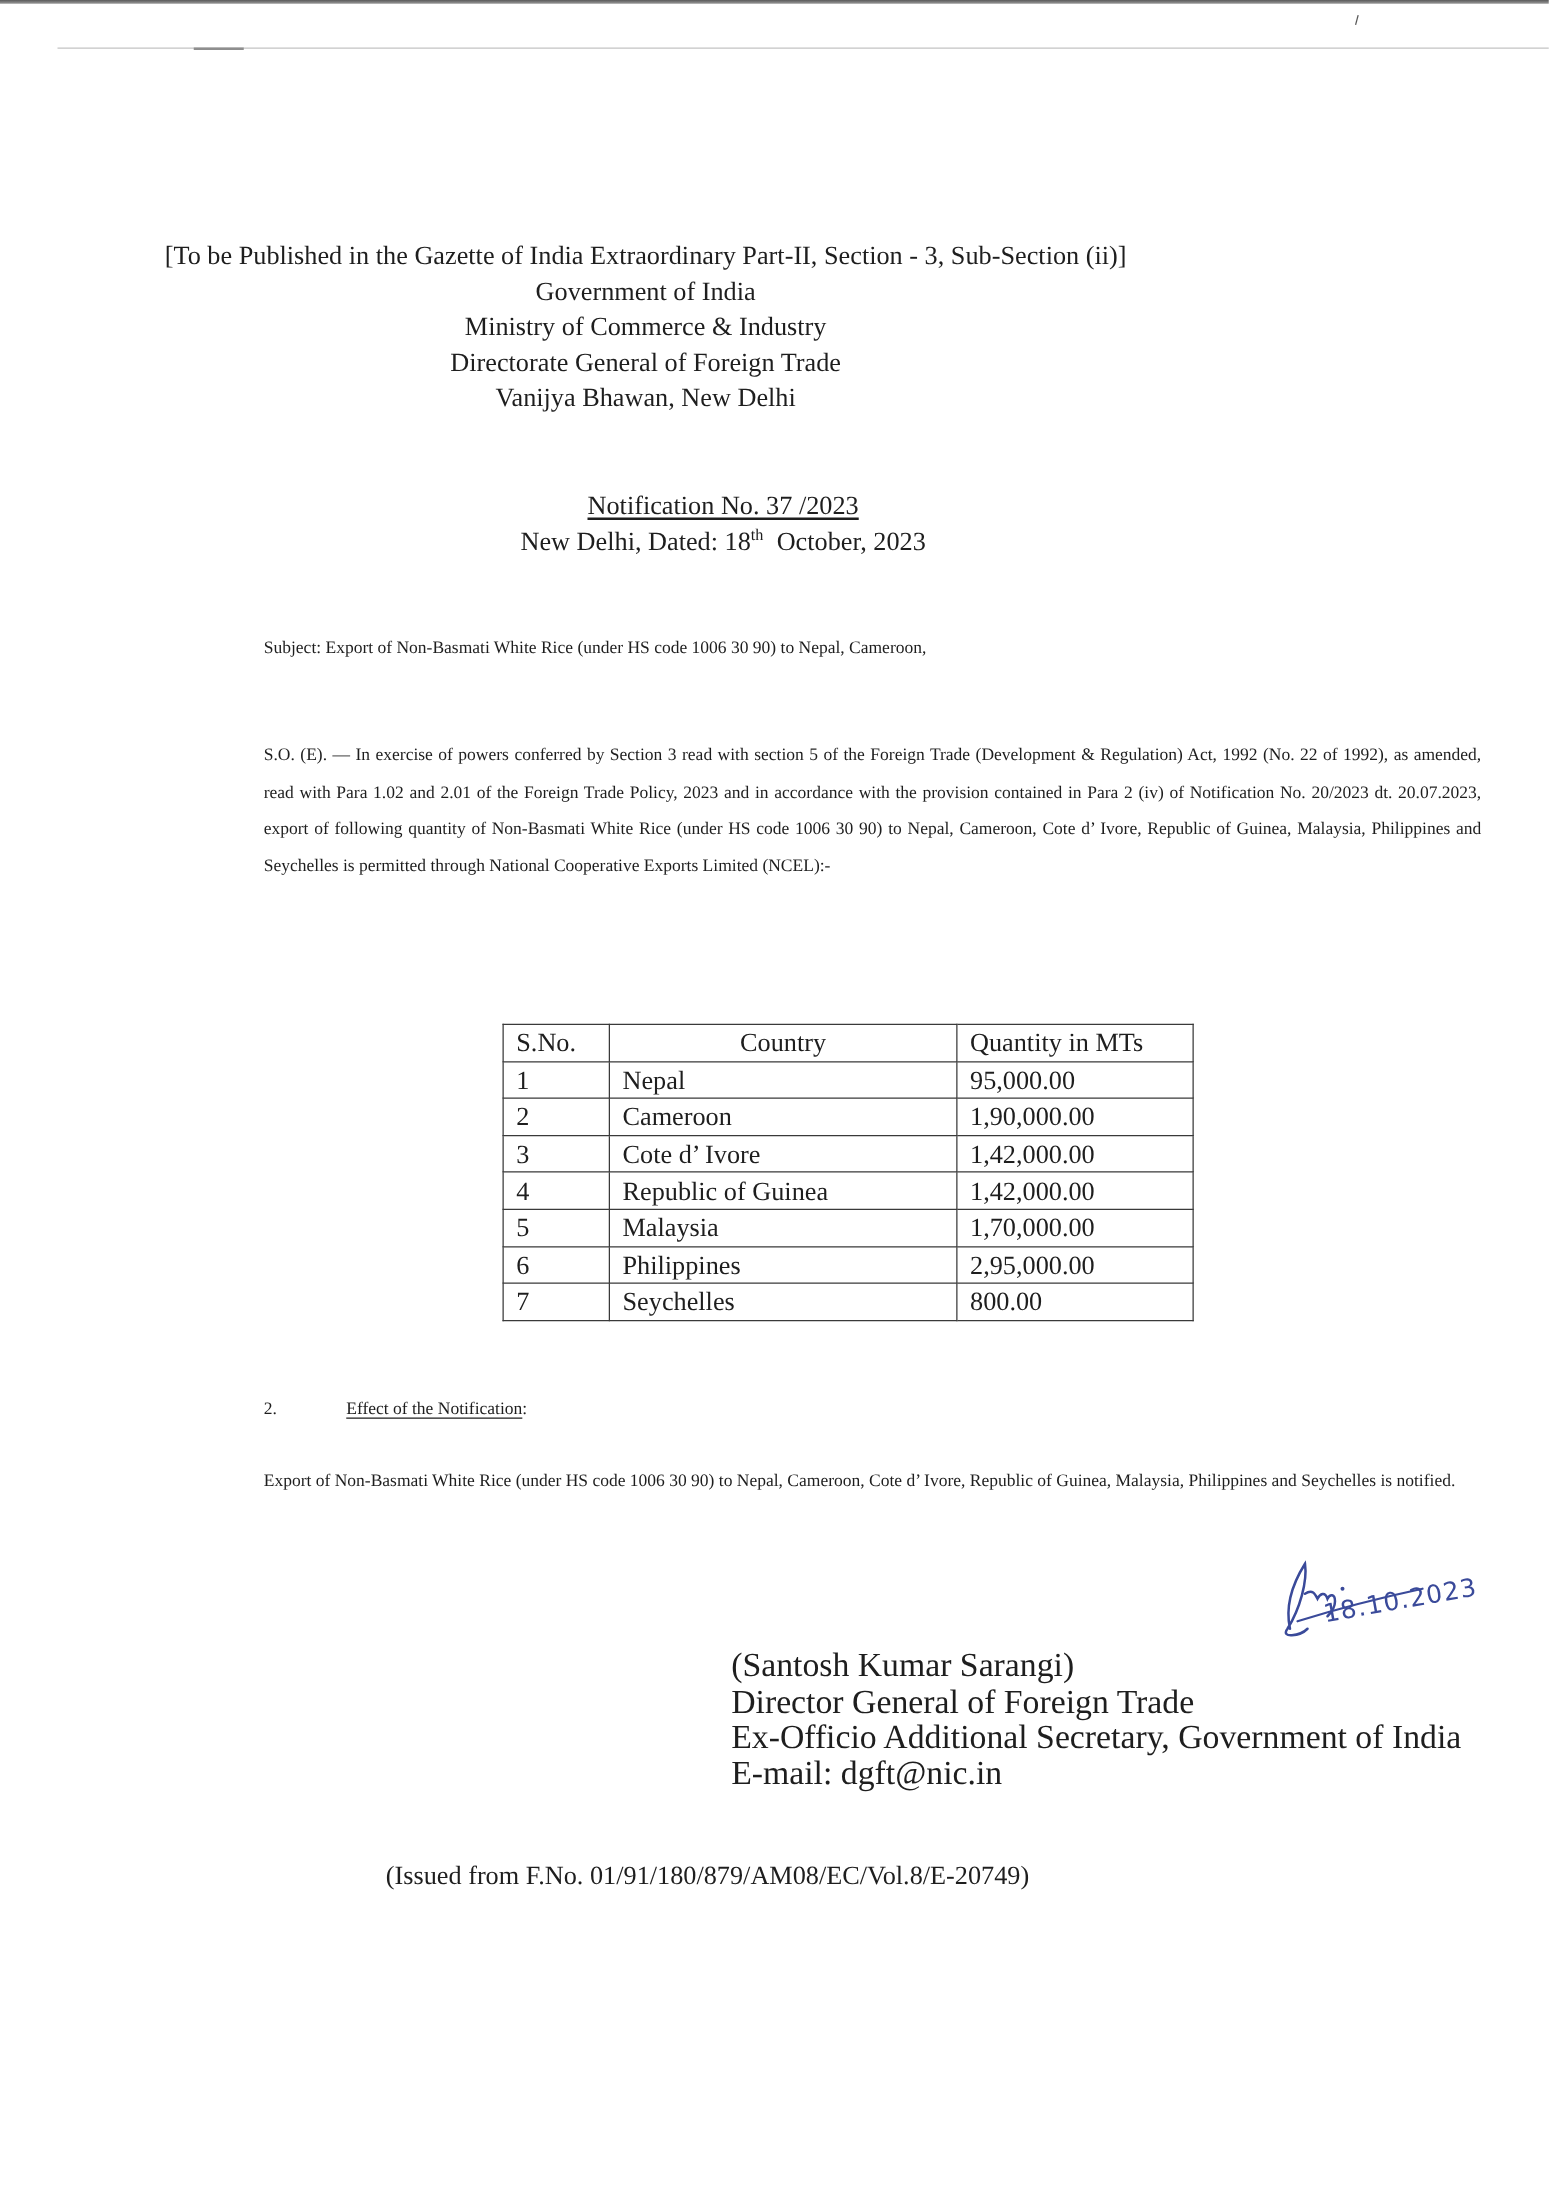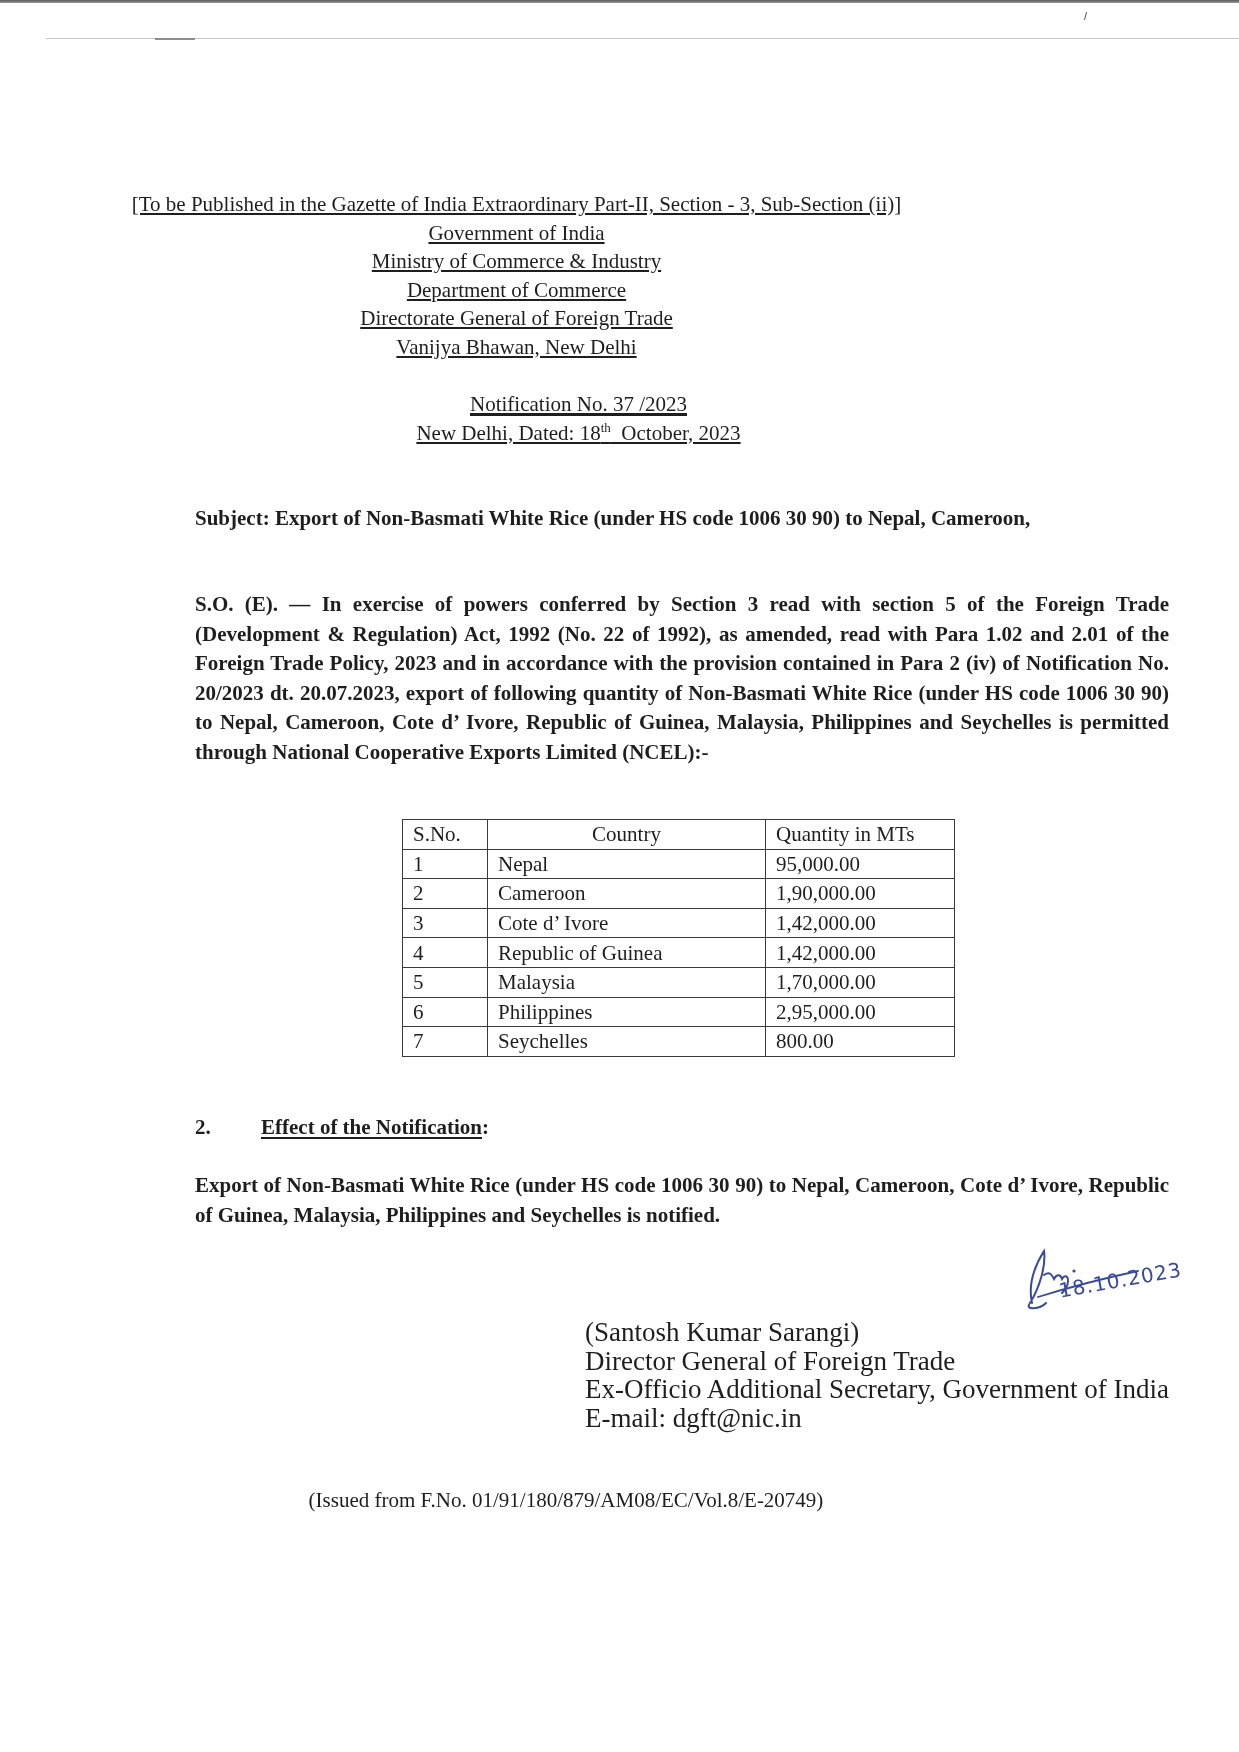--- a/index.html
+++ b/index.html
@@ -40,43 +40,41 @@
       background: #555;
       transform: rotate(15deg);
     }
     .center-block {
       position: absolute;
       left: 0;
       width: 1033px;
       text-align: center;
       font-size: 21px;
       line-height: 28.5px;
-      text-decoration: underline;
     }
     .center-block div { white-space: nowrap; }
     .header-block { top: 190px; }
     .header-block .gazette-line { padding-left: 0; }
     .header-block .org-line { }
     .notif-block { top: 390px; }
     .notif-no {
       text-decoration: underline;
       text-underline-offset: 3px;
       padding-left: 124px;
     }
     .notif-date { padding-left: 124px; }
     .notif-date sup { font-size: 13px; vertical-align: 8px; line-height: 0; }
 
     .para {
       position: absolute;
-      left: 195px;
+      left: 211px;
       width: 974px;
-      font-size: 21px;
+      font-size: 14px;
       line-height: 29.6px;
       text-align: justify;
-      font-weight: bold;
     }
     .subject { top: 504px; }
     .subject .subject-line1 { white-space: nowrap; }
     .subject .subject-line2 { padding-left: 88px; white-space: nowrap; }
 
     .so-para { top: 590px; }
 
     .qty-table {
       position: absolute;
       left: 402px;
@@ -154,21 +152,20 @@
 
 <div class="scan-top-edge"></div>
 <div class="scan-line"></div>
 <div class="scan-line-dark"></div>
 <div class="scan-mark"></div>
 
 <div class="center-block header-block">
   <div class="gazette-line">[To be Published in the Gazette of India Extraordinary Part-II, Section - 3, Sub-Section (ii)]</div>
   <div class="org-line">Government of India</div>
   <div class="org-line">Ministry of Commerce &amp; Industry</div>
-  <div class="org-line">Department of Commerce</div>
   <div class="org-line">Directorate General of Foreign Trade</div>
   <div class="org-line">Vanijya Bhawan, New Delhi</div>
 </div>
 
 <div class="center-block notif-block">
   <div class="notif-no"><span>Notification No.  37 /2023</span></div>
   <div class="notif-date"><span>New Delhi, Dated:  18</span><sup>th</sup><span style="white-space:pre">  October, 2023</span></div>
 </div>
 
 <div class="para subject">

